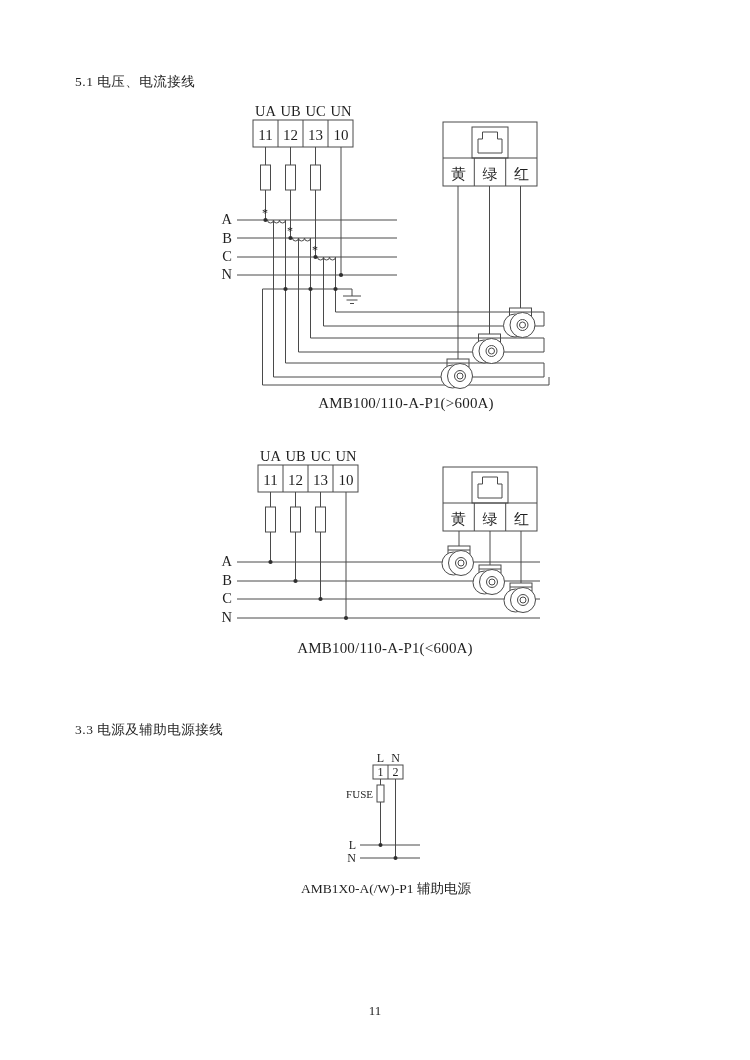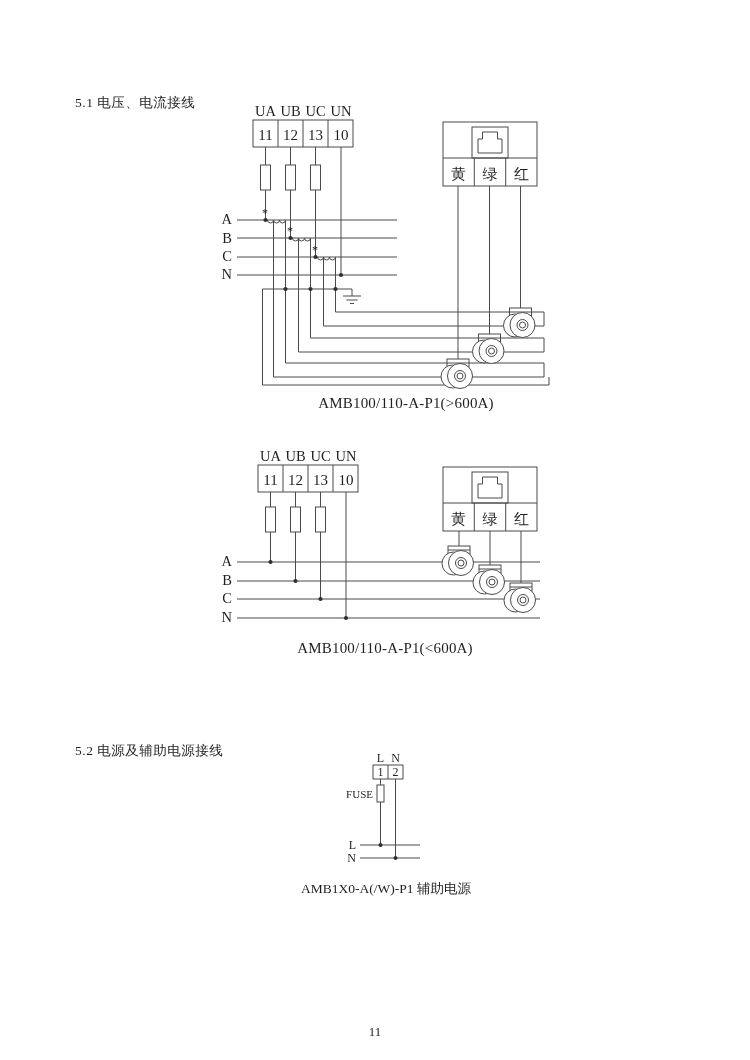--- a/index.html
+++ b/index.html
@@ -1,20 +1,20 @@
 <!DOCTYPE html>
 <html><head>
 <meta charset="utf-8">
 <style>
   html,body{margin:0;padding:0;background:#ffffff;}
   .page{
     position:relative;width:750px;height:1060px;background:#ffffff;
     font-family:"Liberation Serif","DejaVu Serif",serif;color:#1f1f1f;overflow:hidden;
   }
-  .abs{position:absolute;margin-top:21px;}
+  .abs{position:absolute;}
   .h-sec{font-size:13.5px;letter-spacing:0.5px;}
   .h-note{font-size:14px;font-weight:bold;letter-spacing:0.5px;}
   .pageno{width:100%;text-align:center;font-size:13px;}
   svg{position:absolute;left:0;top:0;}
   svg .w{stroke:#4a4a4a;stroke-width:1;fill:none;}
   svg .wf{stroke:#4a4a4a;stroke-width:1;fill:#ffffff;}
   svg .dot{fill:#2f2f2f;stroke:none;}
   svg text{fill:#1f1f1f;font-family:"Liberation Serif","DejaVu Serif",serif;}
   svg .tlab{font-size:14.5px;}
   svg .tnum{font-size:15px;}
@@ -248,16 +248,16 @@
         <line x1="360" y1="858" x2="420" y2="858" class="w"></line>
         <text x="356" y="849" text-anchor="end" class="small">L</text>
         <text x="356" y="862" text-anchor="end" class="small">N</text>
       </g>
       <circle cx="380.5" cy="845" r="2" class="dot"></circle>
       <circle cx="395.5" cy="858" r="2" class="dot"></circle>
       <text x="386" y="893" text-anchor="middle" class="cap3">AMB1X0-A(/W)-P1 辅助电源</text>
     </g>
   </svg>
 
-  <div class="abs h-sec" style="left:75px;top:721px;">5.2 电源及辅助电源接线</div>
+  <div class="abs h-sec" style="left:75px;top:721px;">3.3 电源及辅助电源接线</div>
   <div class="abs pageno" style="top:1003px;left:0;">11</div>
 
 </div>
 
 </body></html>

